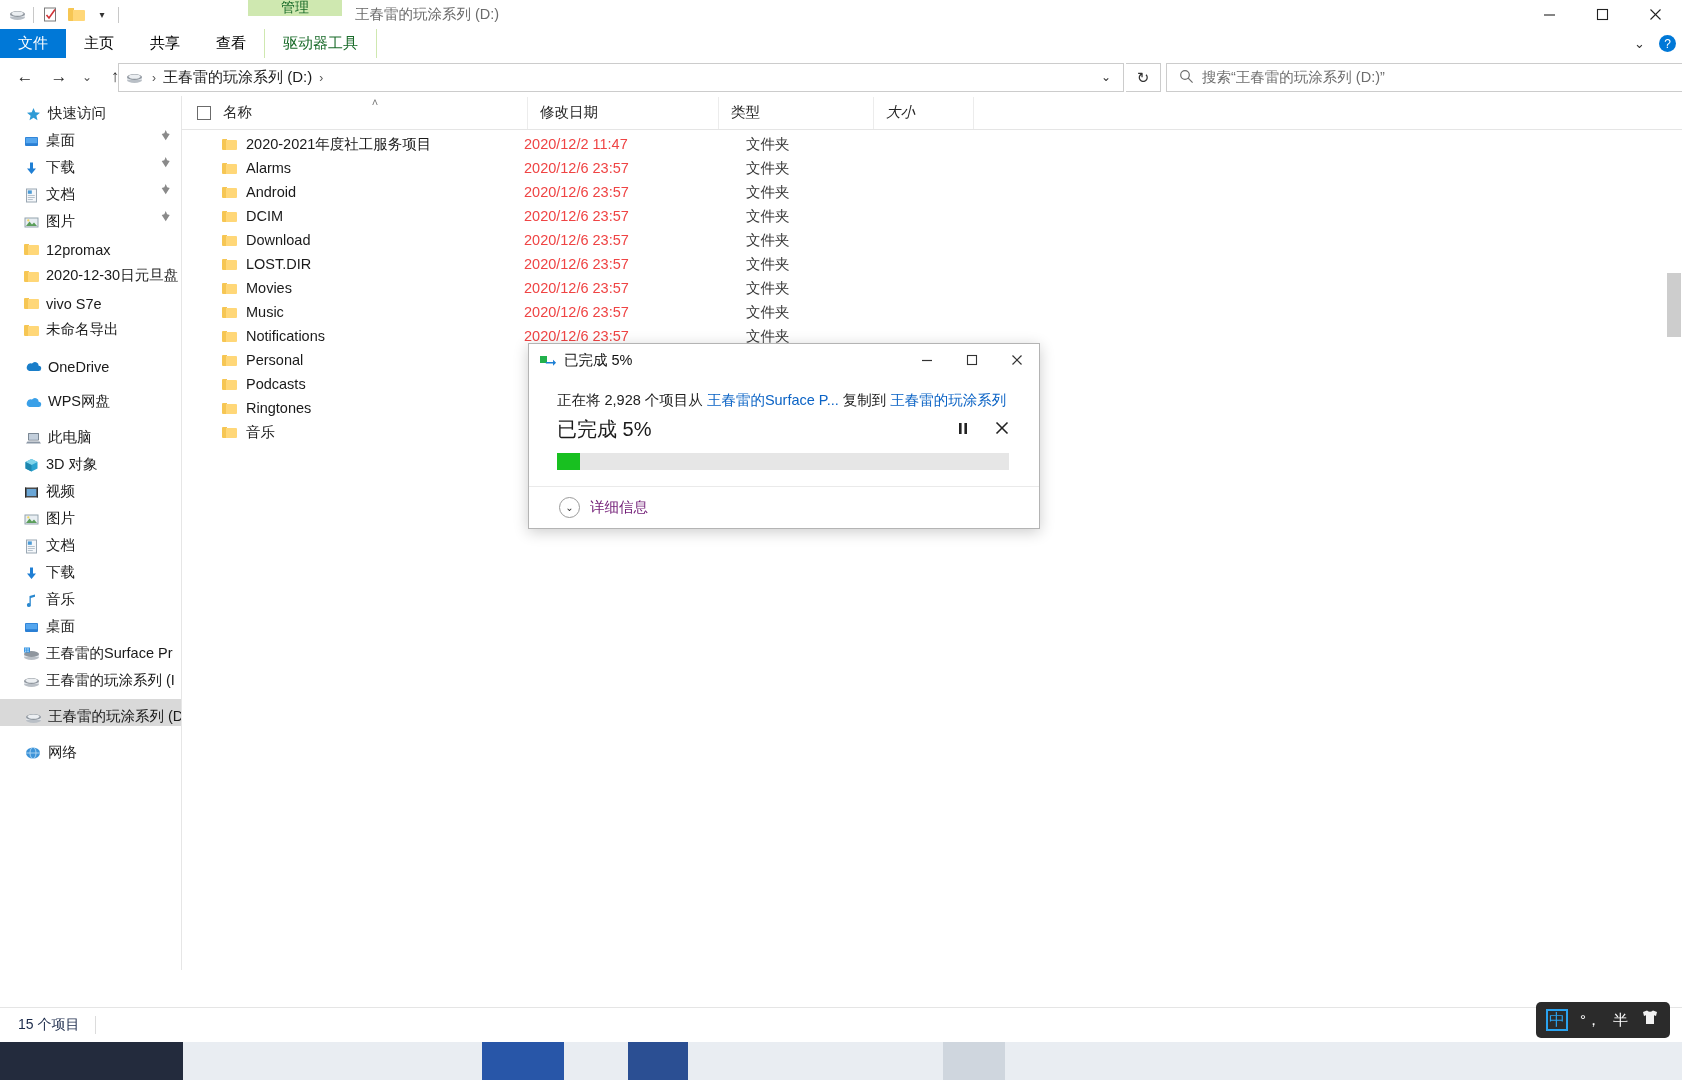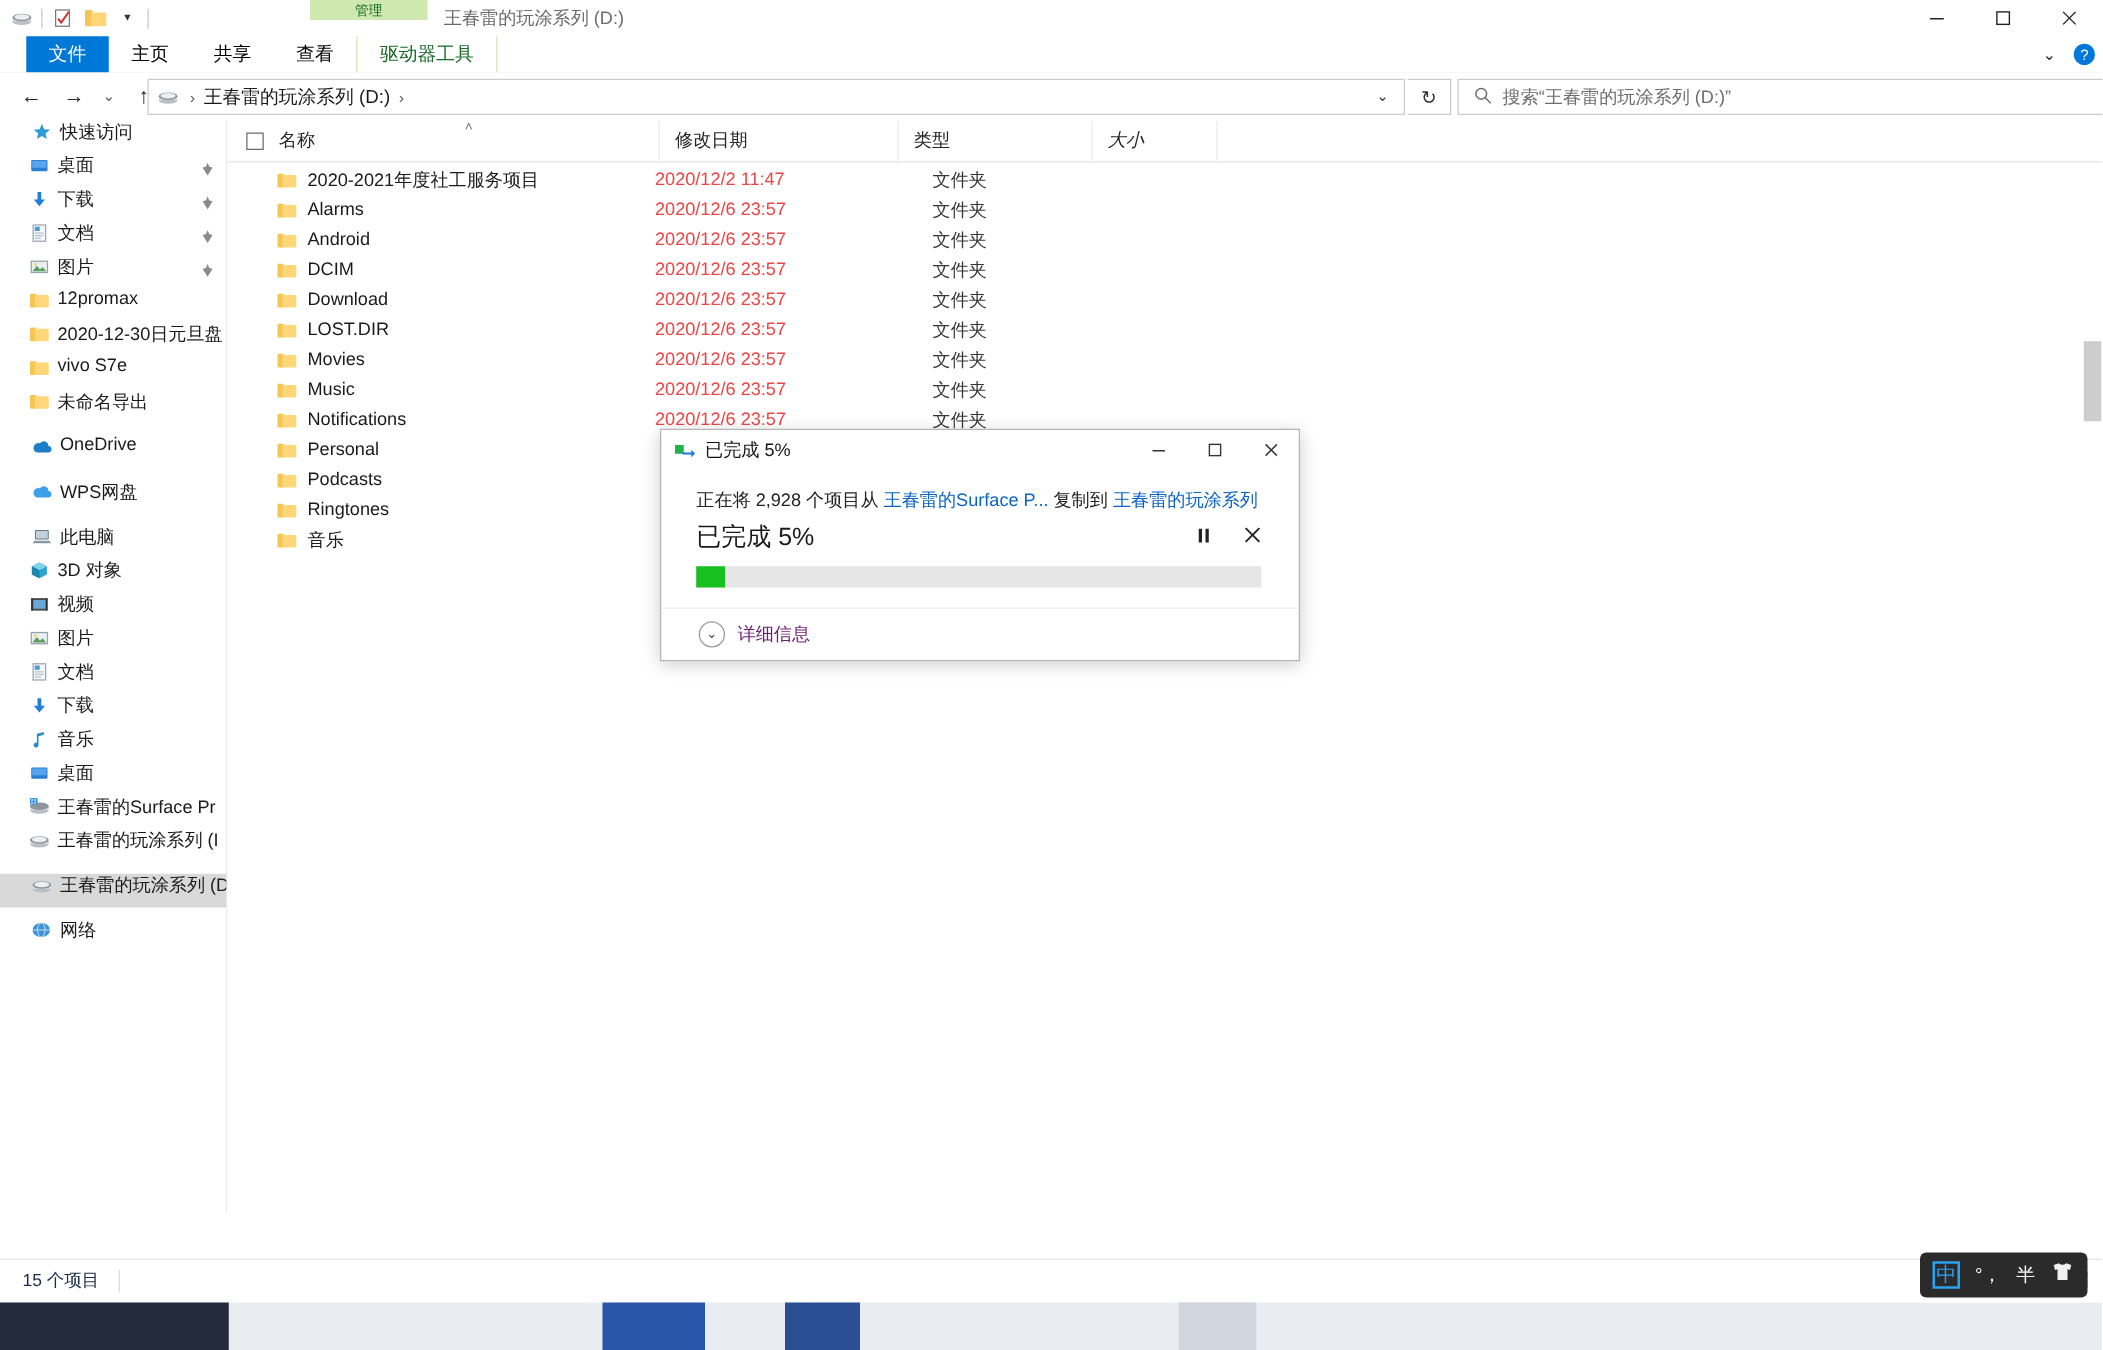--- a/index.html
+++ b/index.html
@@ -41,21 +41,21 @@
     width: 1px; height: 16px;
     background: #c8c8c8;
     margin: 0 3px;
   }
   .mgmt-tab {
     position: absolute;
     left: 248px; top: 0;
     width: 94px; height: 16px;
     background: #cfe8b0;
     color: #1a6b2a;
-    font-size: 11px;
+    font-size: 14px;
     display: flex; align-items: center; justify-content: center;
   }
   .win-title {
     position: absolute;
     left: 355px; top: 0;
     height: 29px;
     display: flex; align-items: center;
     font-size: 14.5px;
     color: #6b6b6b;
   }
@@ -74,21 +74,21 @@
   
   .ribbon {
     position: absolute;
     left: 0; top: 29px;
     width: 1682px; height: 29px;
     background: #ffffff;
     border-bottom: 1px solid #e3e3e3;
   }
   .tabstrip {
     position: absolute; left: 0; top: 0;
-    display: flex; height: 29px; margin-left: 21px;
+    display: flex; height: 29px;
   }
   .tab {
     height: 29px;
     display: flex; align-items: center; justify-content: center;
     font-size: 15px;
     color: #000;
     padding: 0 18px;
     white-space: nowrap;
   }
   .tab.file {
@@ -189,21 +189,21 @@
   .navpane {
     position: absolute;
     left: 0; top: 0;
     width: 181px; height: 874px;
     background: #ffffff;
     border-right: 1px solid #e6e6e6;
     overflow: hidden;
   }
   .nav-item {
     height: 27px;
-    display: flex; align-items: flex-start;
+    display: flex; align-items: flex-end;
     font-size: 14.5px;
     color: #1a1a1a;
     position: relative;
     white-space: nowrap;
   }
   .nav-item.selected { background: #d9d9d9; }
   .nav-ico {
     width: 18px; height: 18px;
     margin-right: 6px;
     flex: 0 0 18px;

